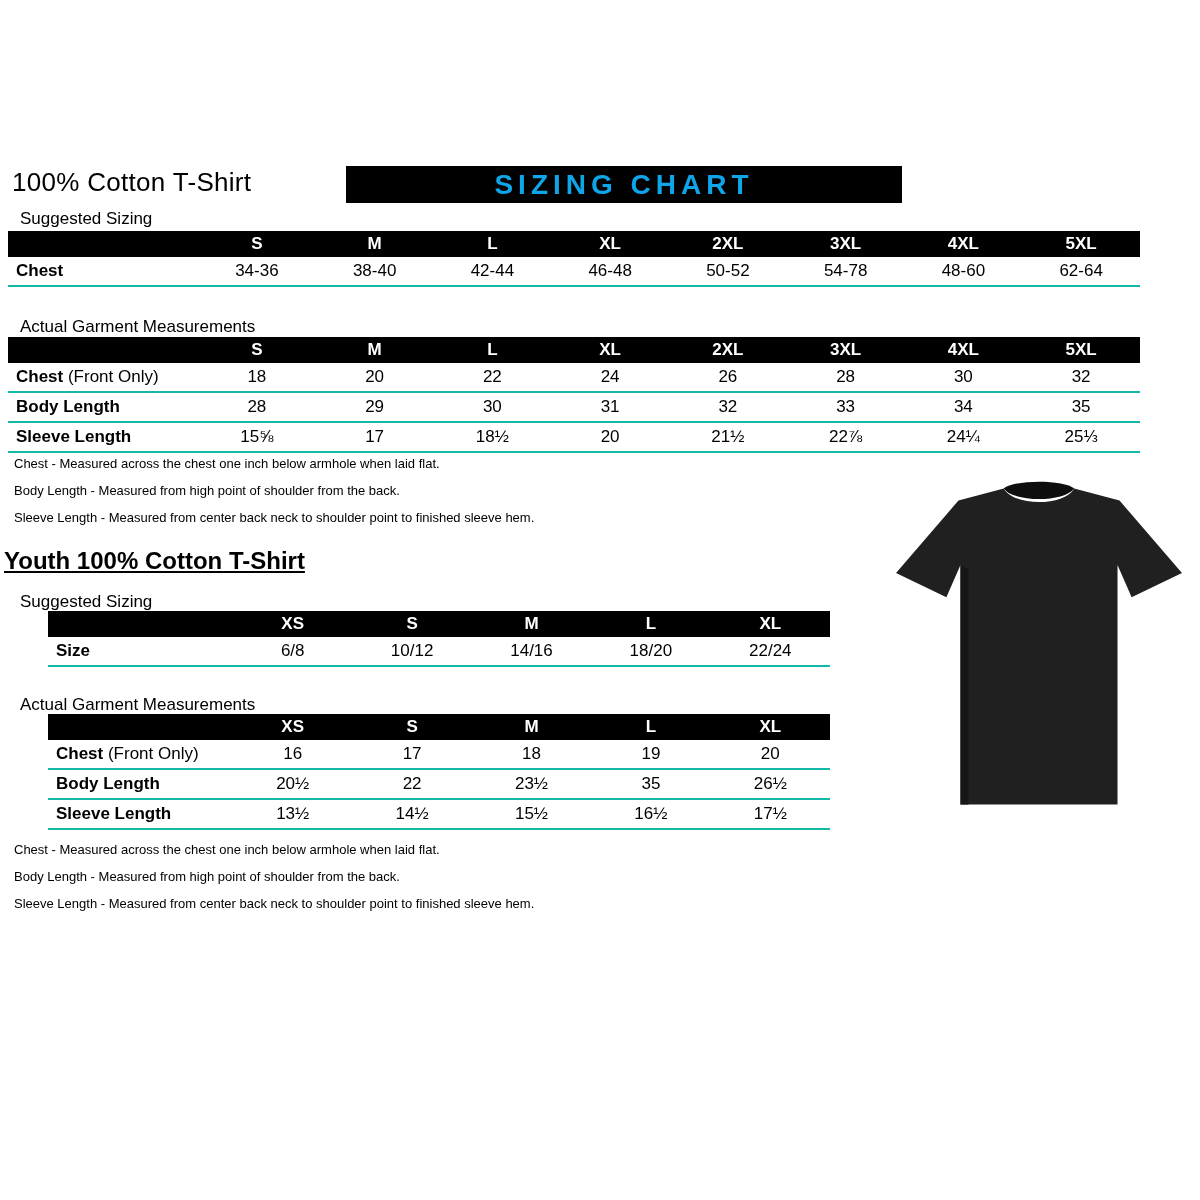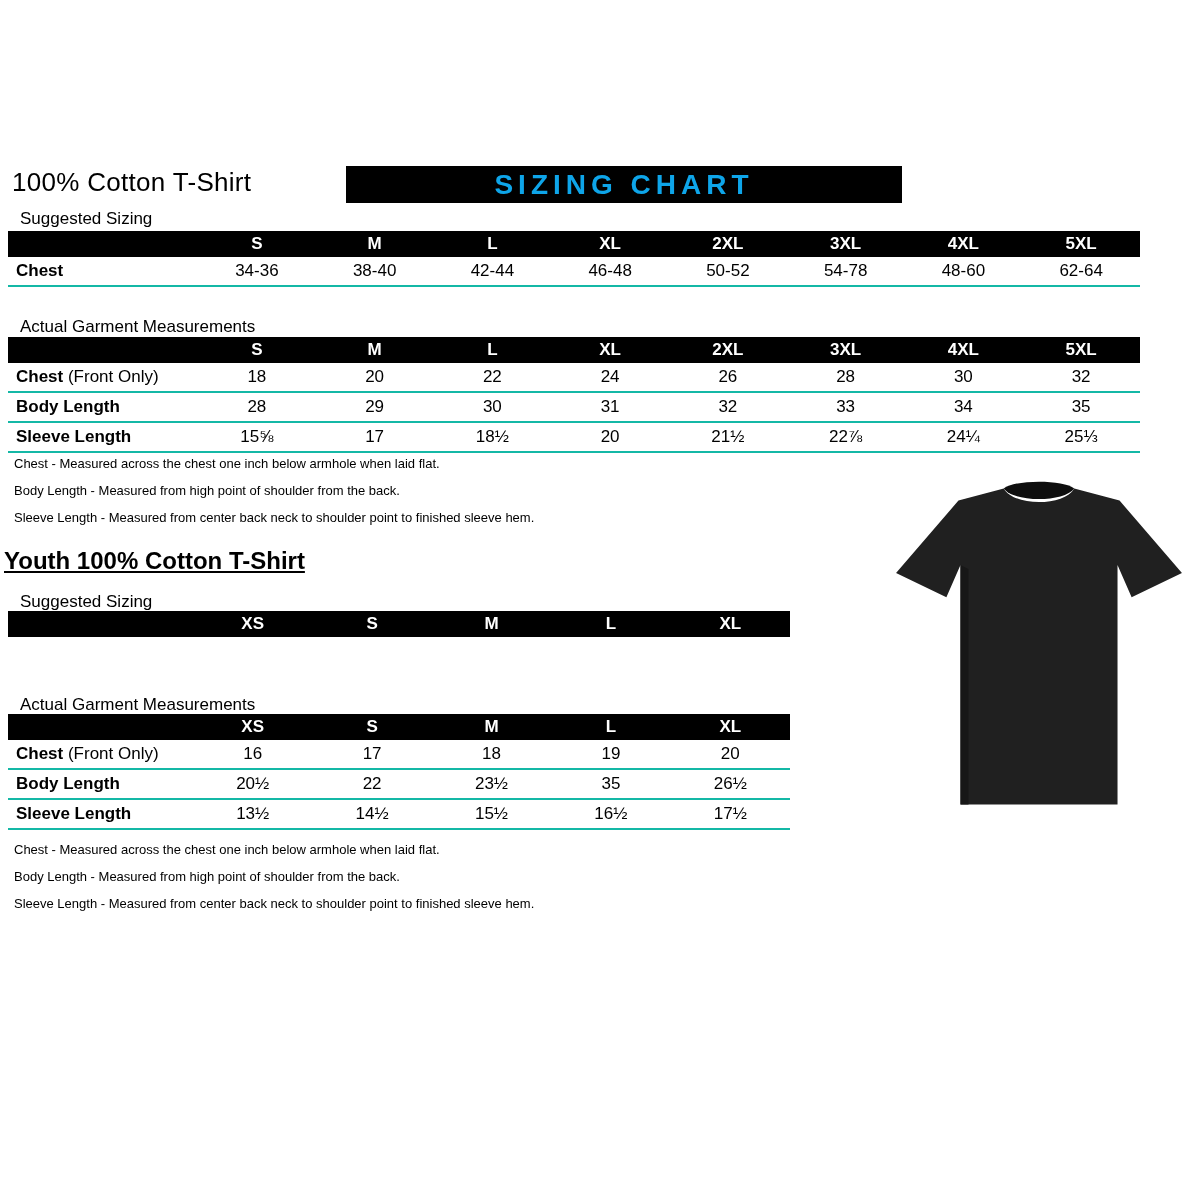--- a/index.html
+++ b/index.html
@@ -12,21 +12,21 @@
   .banner{
     left:346px;top:166px;width:556px;height:37px;background:#000;color:#0ea5e9;
     font-weight:bold;font-size:28px;letter-spacing:5px;
     display:flex;align-items:center;justify-content:center;
   }
   .section-label{font-size:17px;left:20px;}
   .youth-title{left:4px;top:547px;font-size:24px;font-weight:bold;text-decoration:underline;}
 
   .sztable{left:8px;}
   .adult-t{width:1132px;}
-  .youth-t{width:782px;}
+  .youth-t{width:782px;margin-left:40px;}
   .trow{display:grid;align-items:center;height:28px;}
   .adult-t .trow{grid-template-columns:190px repeat(8,1fr);}
   .youth-t .trow{grid-template-columns:185px repeat(5,1fr);}
   .thead{background:#000;color:#fff;height:26px;}
   .thead .cell{font-weight:bold;}
   .drow{border-bottom:2px solid #14b8a6;}
   .cell{text-align:center;font-size:17px;white-space:nowrap;}
   .cell.lbl{text-align:left;padding-left:8px;}
   .b{font-weight:bold;}
 
@@ -129,20 +129,28 @@
 
 <div class="abs sztable youth-t" style="top:611px">
   <div class="trow thead">
     <div class="cell lbl"></div>
     <div class="cell">XS</div>
     <div class="cell">S</div>
     <div class="cell">M</div>
     <div class="cell">L</div>
     <div class="cell">XL</div>
   </div>
+  <div class="trow drow">
+    <div class="cell lbl"><span class="b">Size</span><span></span></div>
+    <div class="cell">6/8</div>
+    <div class="cell">10/12</div>
+    <div class="cell">14/16</div>
+    <div class="cell">18/20</div>
+    <div class="cell">22/24</div>
+  </div>
 </div>
 
 <div class="abs section-label" style="top:695px">Actual Garment Measurements</div>
 
 <div class="abs sztable youth-t" style="top:714px">
   <div class="trow thead">
     <div class="cell lbl"></div>
     <div class="cell">XS</div>
     <div class="cell">S</div>
     <div class="cell">M</div>

